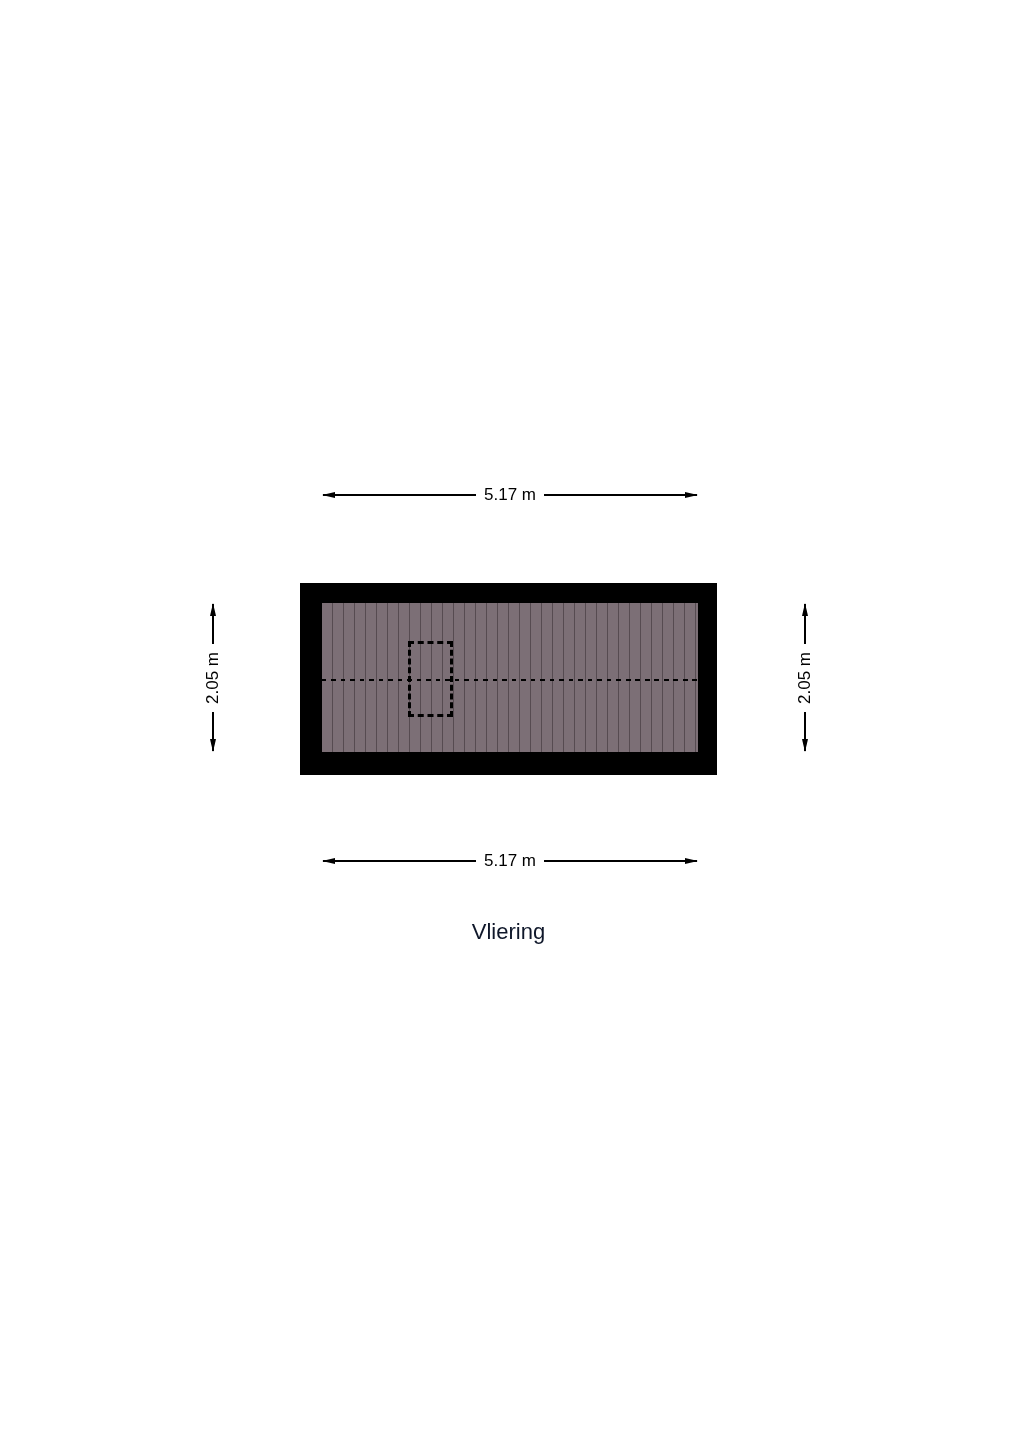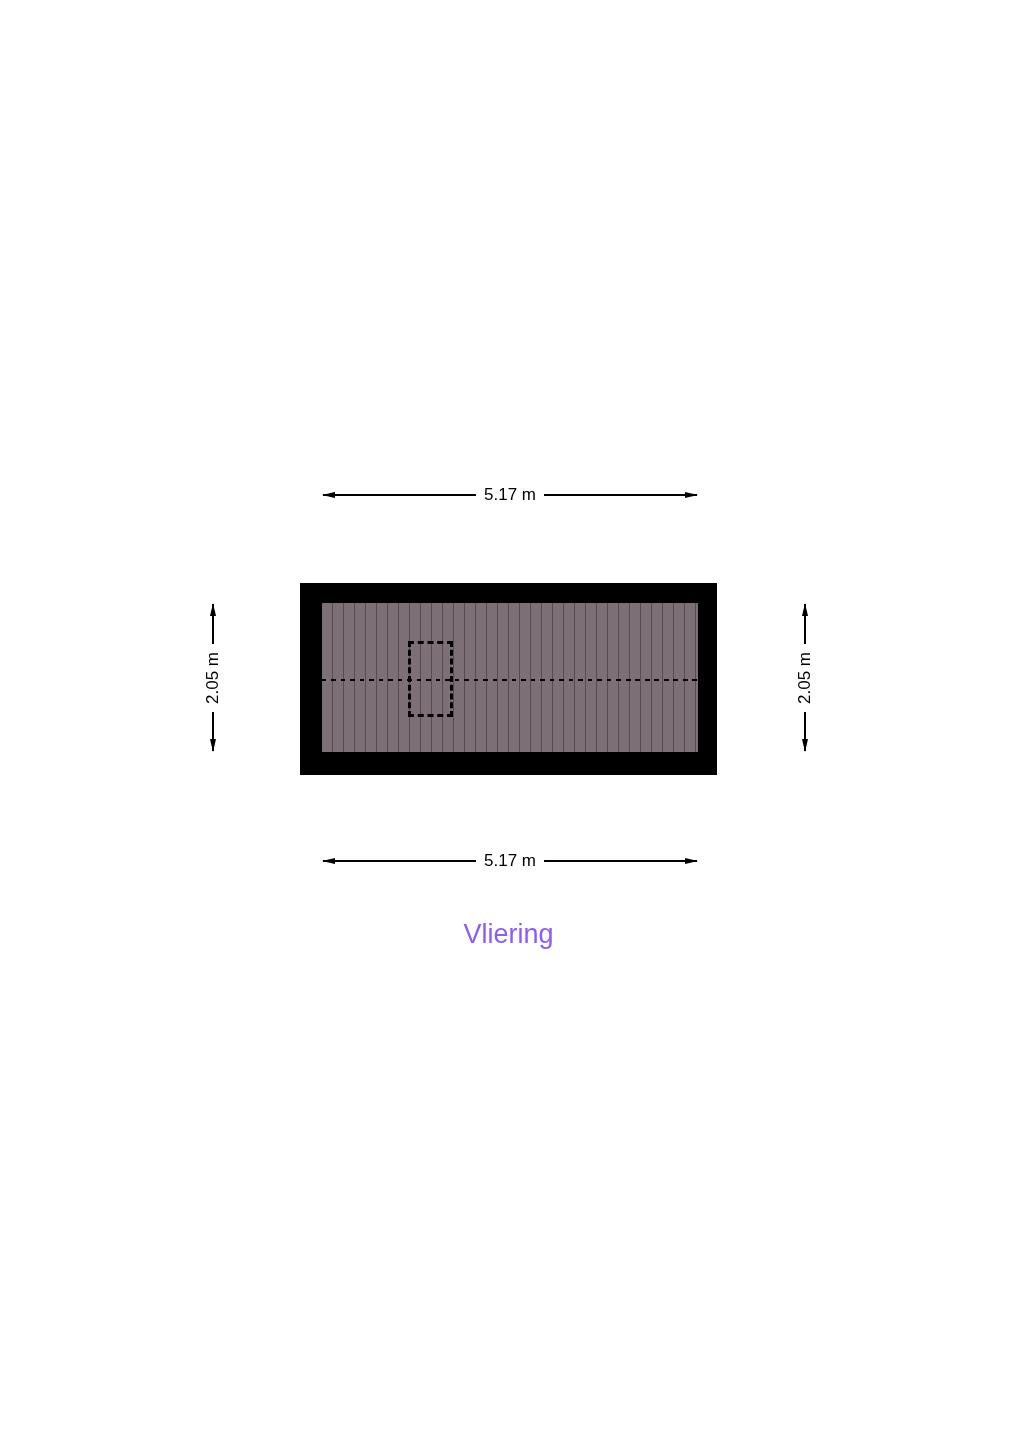--- a/index.html
+++ b/index.html
@@ -142,22 +142,22 @@
     padding: 1px 8px;
   }
 
   
   .plan-title {
     position: absolute;
     left: 300px;
     top: 919px;
     width: 417px;
     text-align: center;
-    font-size: 27px;
-    color: #8b5cf6;
+    font-size: 22px;
+    color: #0f172a;
   }
 </style>
 </head>
 <body>
 
 <div class="canvas">
 
   <div class="dim dim-h" style="left:322px; top:487px; width:376px;">
     <span class="line-h"></span>
     <span class="arrow arrow-left"></span>

